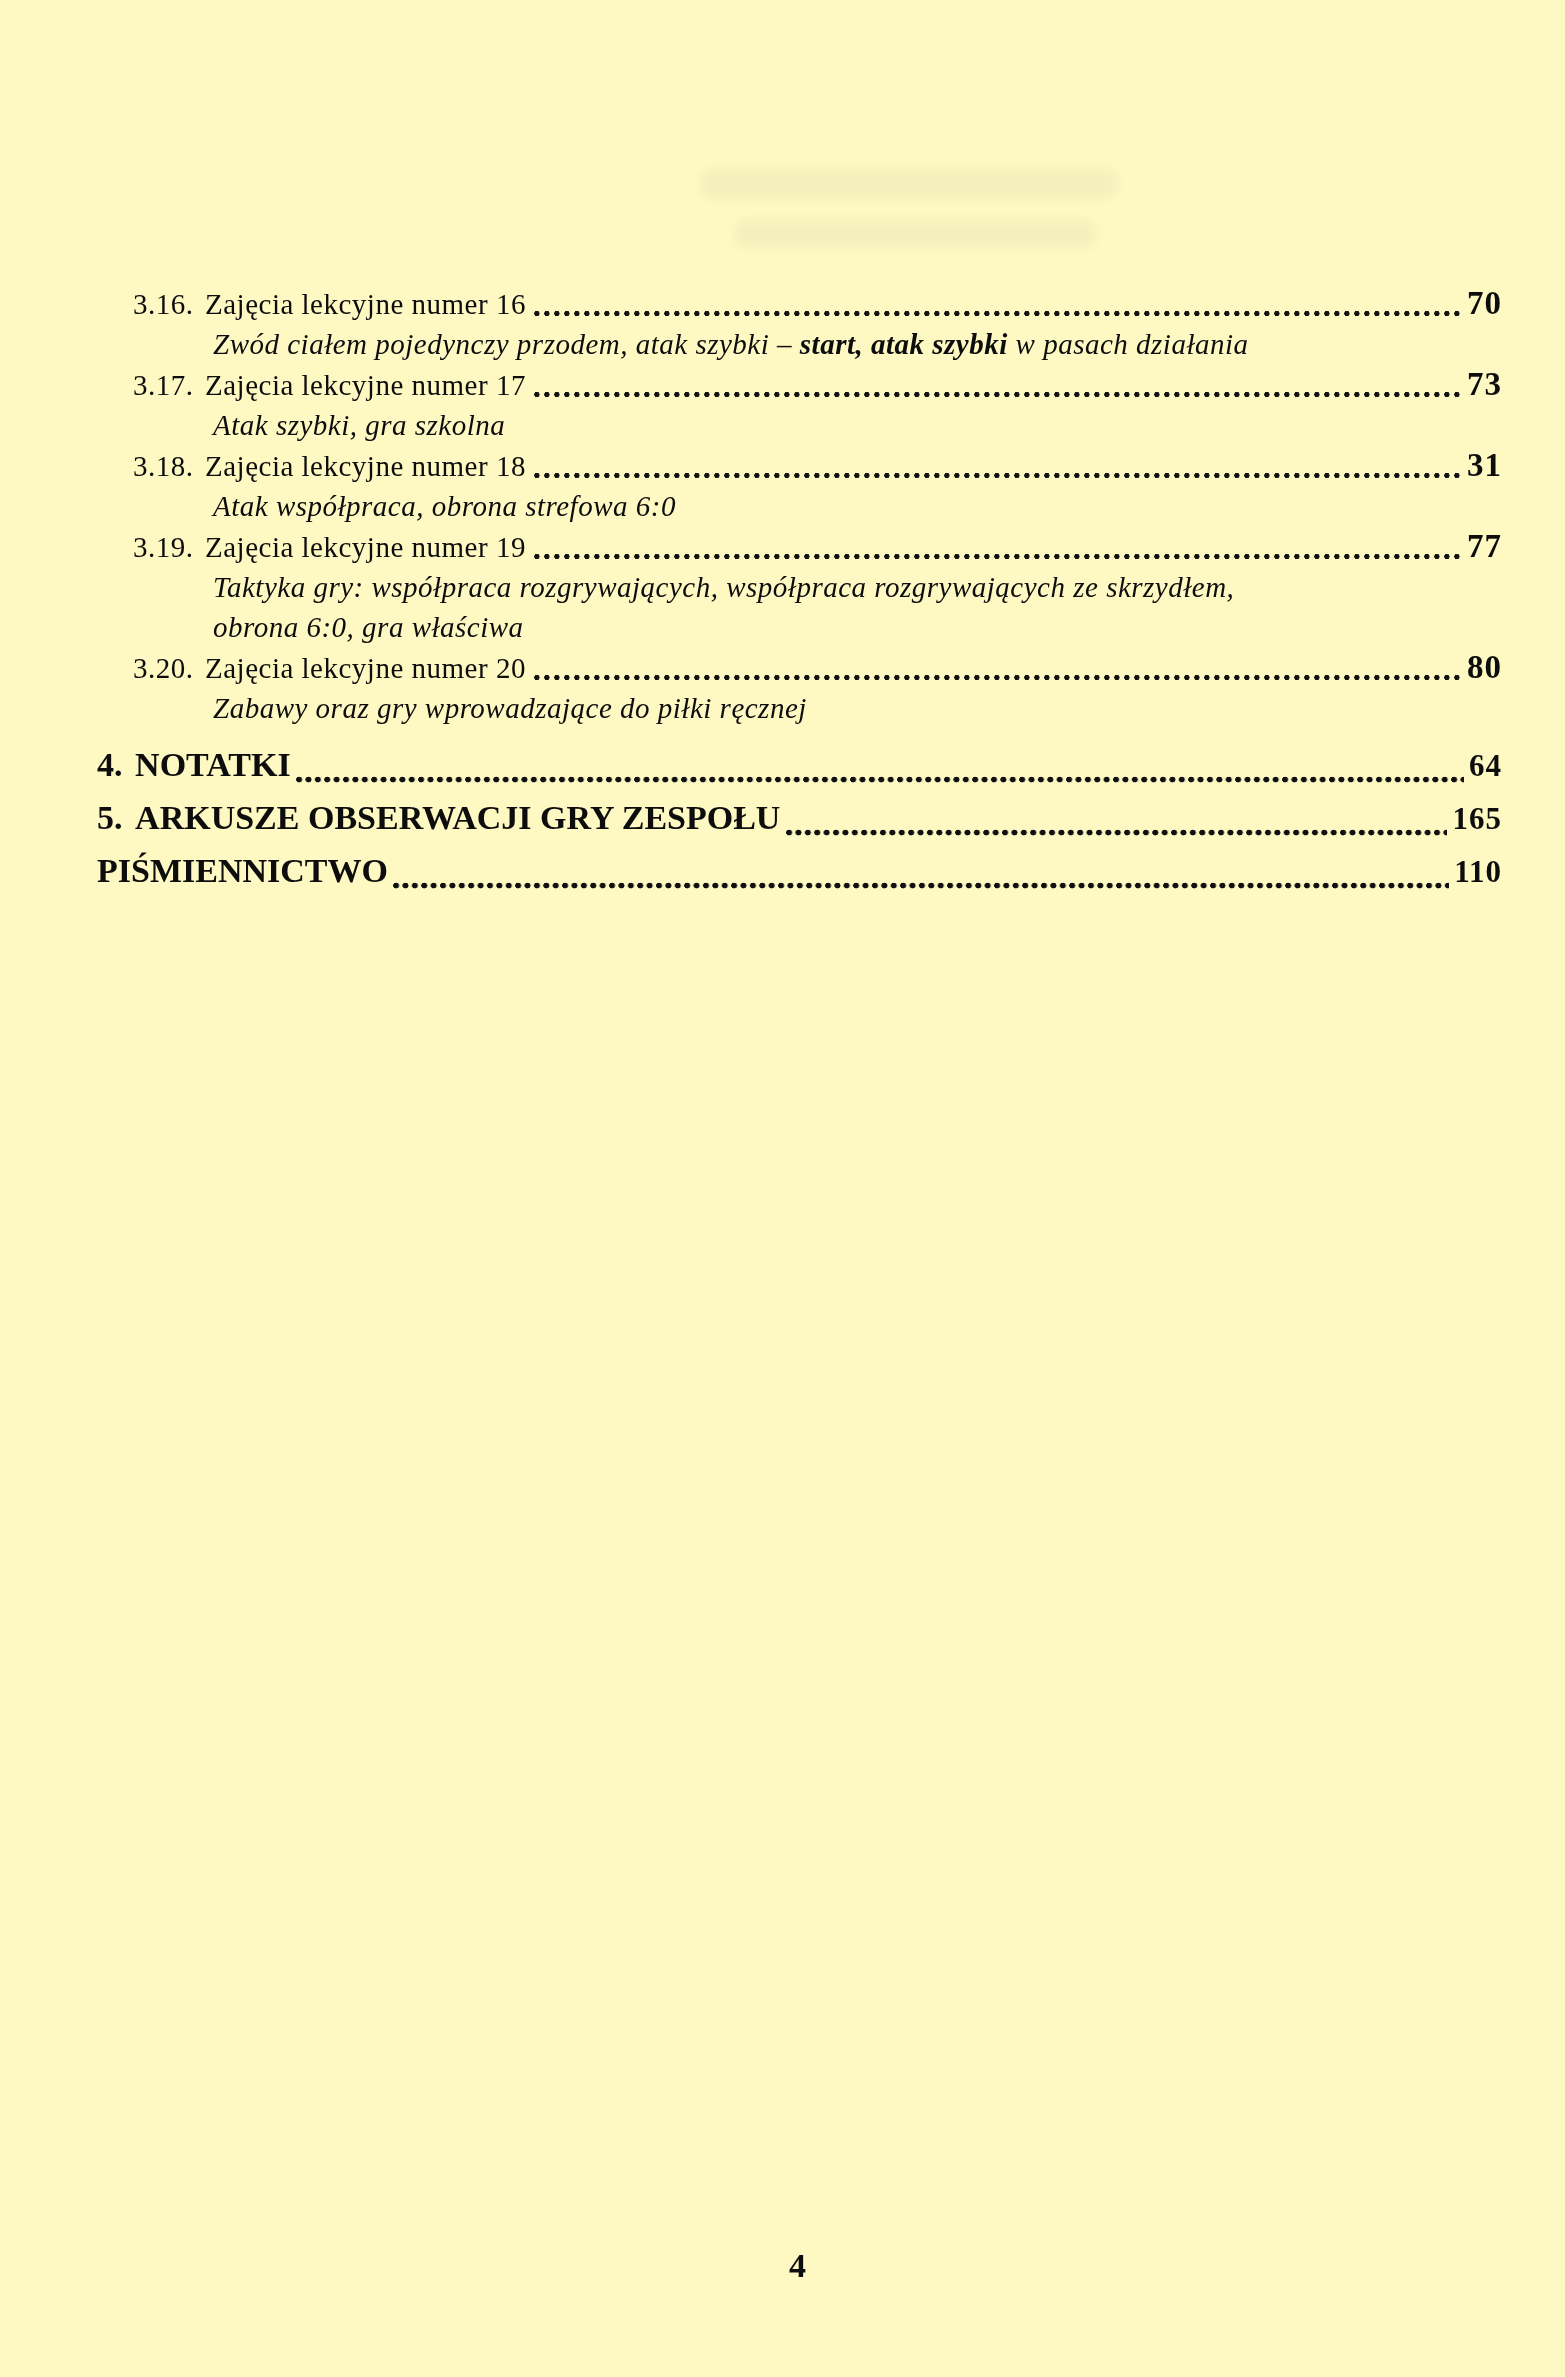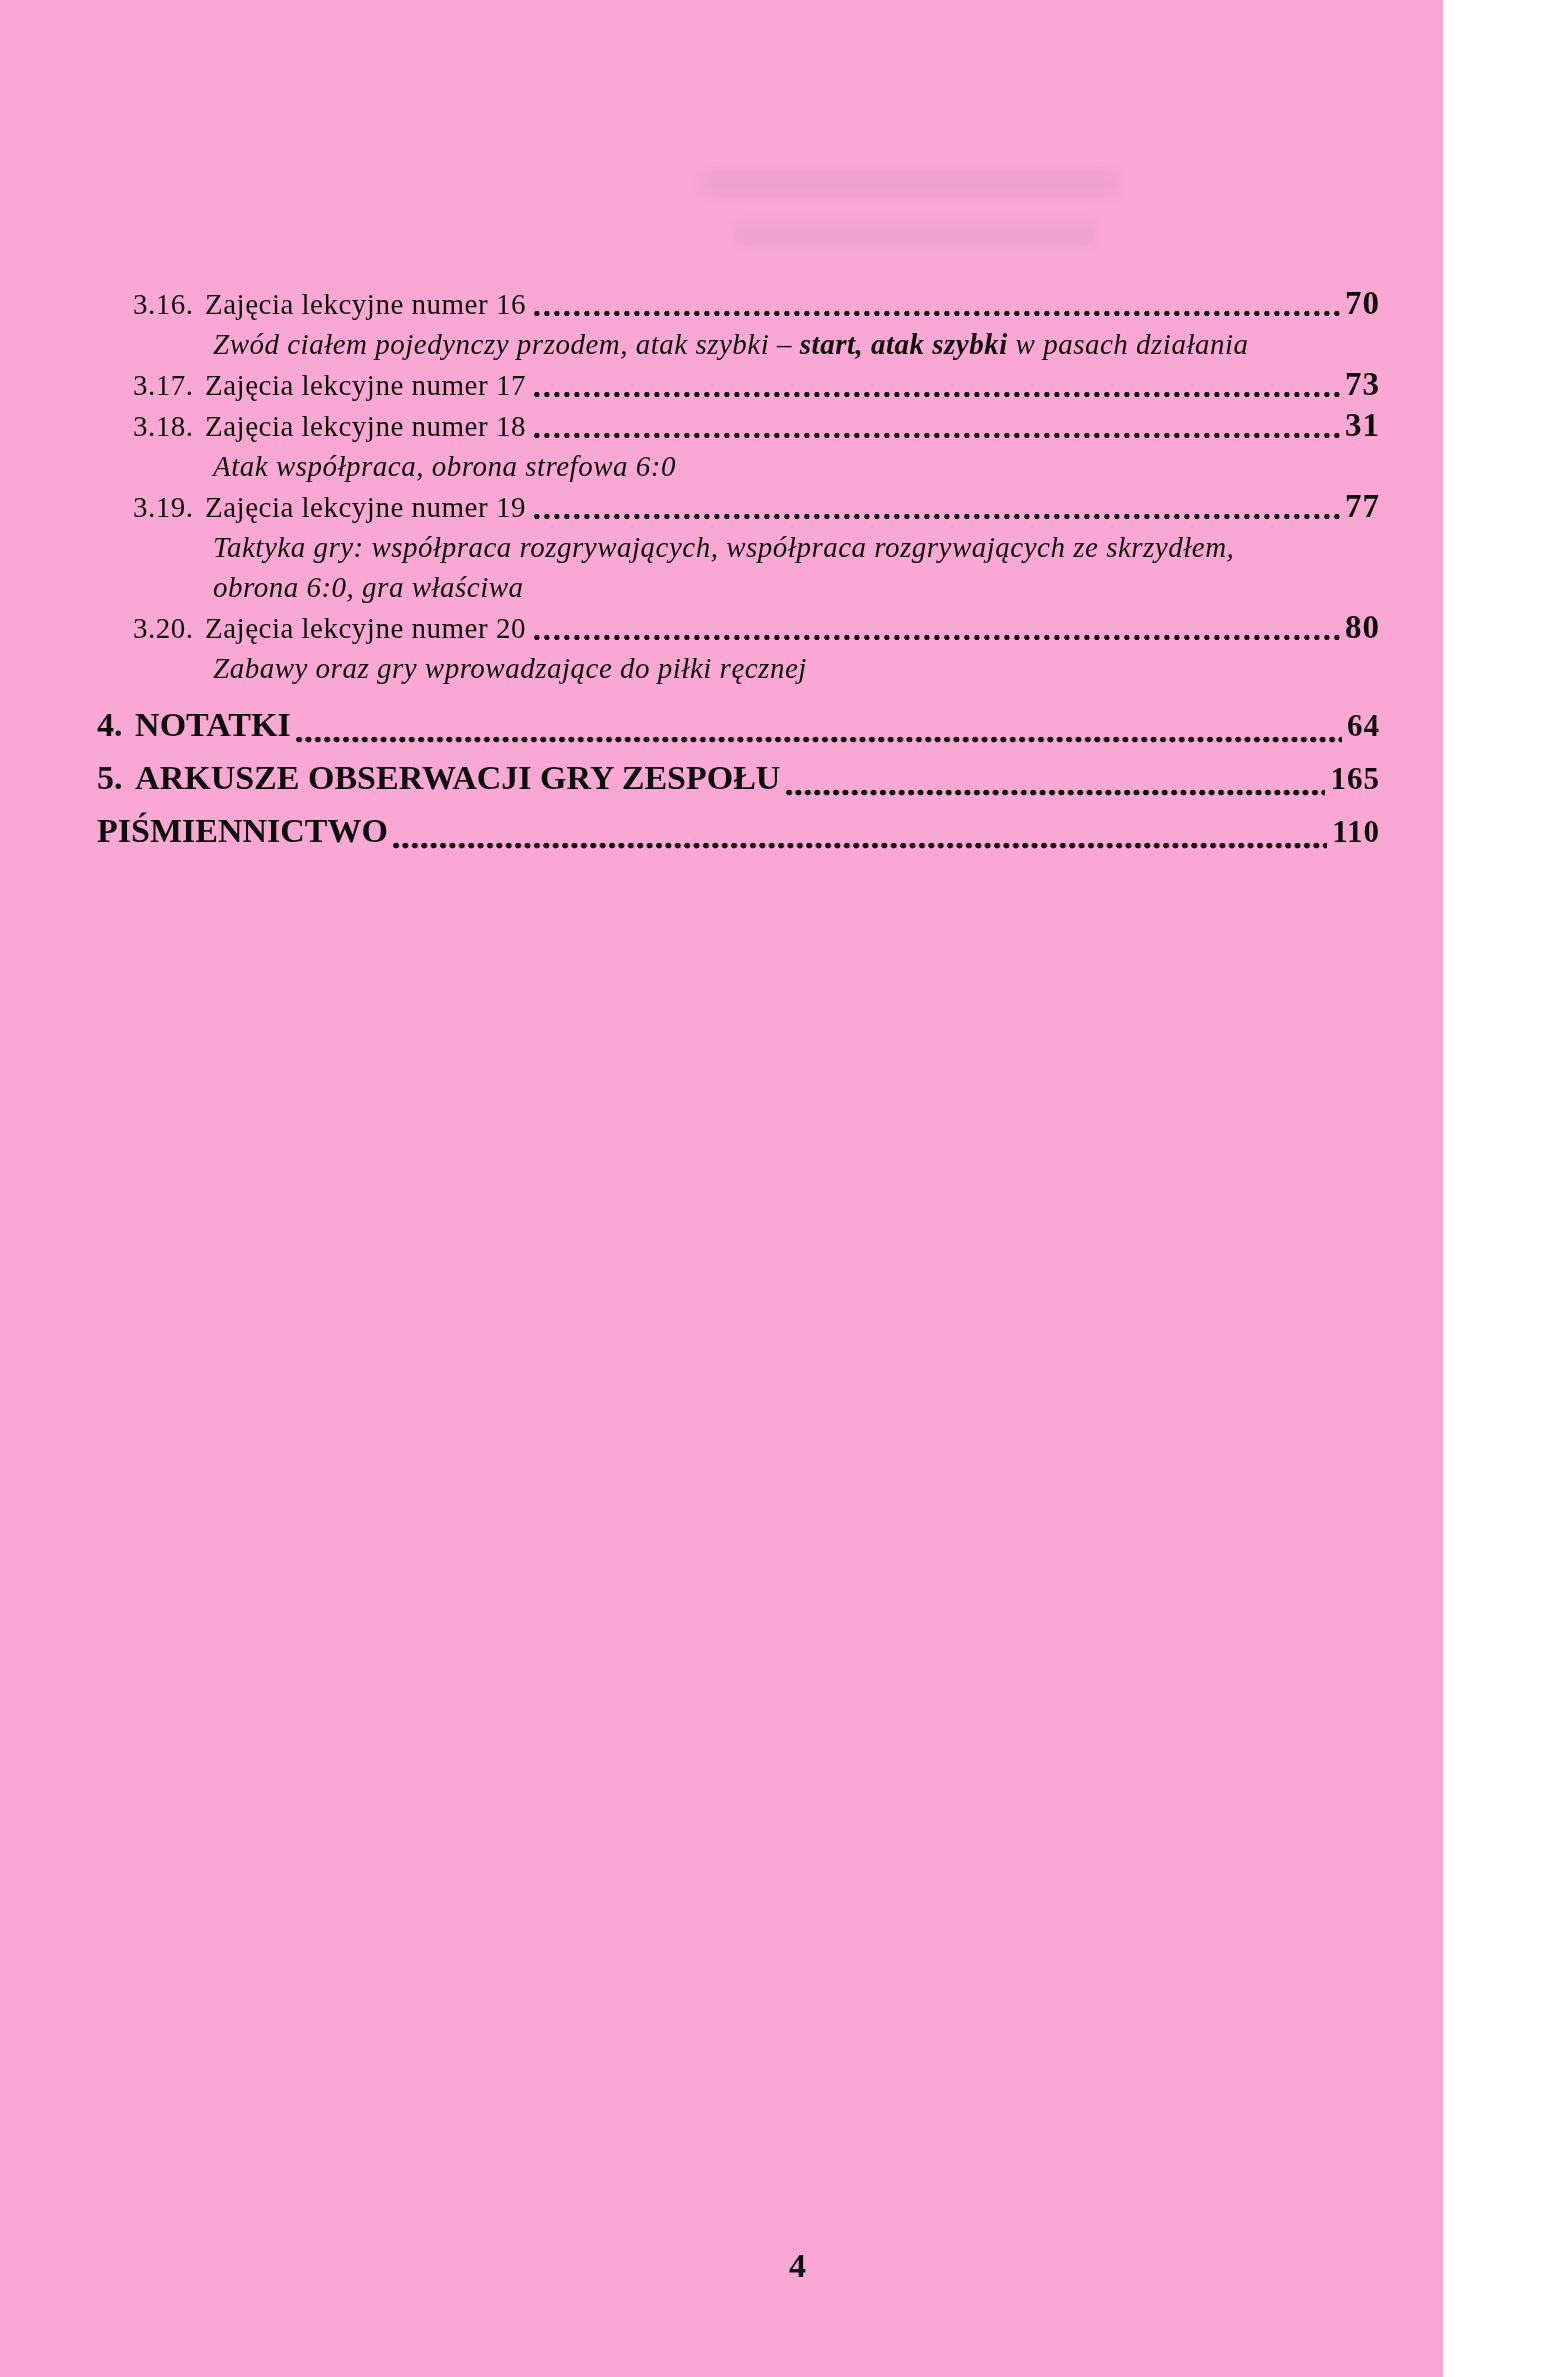--- a/index.html
+++ b/index.html
@@ -5,23 +5,23 @@
   html, body {
     margin: 0;
     padding: 0;
     width: 1565px;
     height: 2377px;
     background: #ffffff;
     overflow: hidden;
   }
   .page {
     position: relative;
-    width: 1443px;
+    width: 1565px;
     height: 2377px;
-    background: #f9a8d4;
+    background: #fef9c3;
     font-family: "Liberation Serif", "DejaVu Serif", serif;
     color: #0d0d0d;
   }
 
   
   .smudge {
     position: absolute;
     background: rgba(80, 80, 80, 0.055);
     filter: blur(4.7px);
     border-radius: 14.7px;
@@ -122,20 +122,21 @@
       <div class="subtitle"><span>Zwód ciałem pojedynczy przodem, atak szybki – </span><span class="bi">start, atak szybki</span><span> w pasach działania</span></div>
     </div>
 
     <div class="entry">
       <div class="item-row">
         <span class="item-num">3.17.</span>
         <span class="item-label">Zajęcia lekcyjne numer 17</span>
         <span class="leader"></span>
         <span class="pagenum">73</span>
       </div>
+      <div class="subtitle"><span>Atak szybki, gra szkolna</span></div>
     </div>
 
     <div class="entry">
       <div class="item-row">
         <span class="item-num">3.18.</span>
         <span class="item-label">Zajęcia lekcyjne numer 18</span>
         <span class="leader"></span>
         <span class="pagenum">31</span>
       </div>
       <div class="subtitle"><span>Atak współpraca, obrona strefowa 6:0</span></div>

